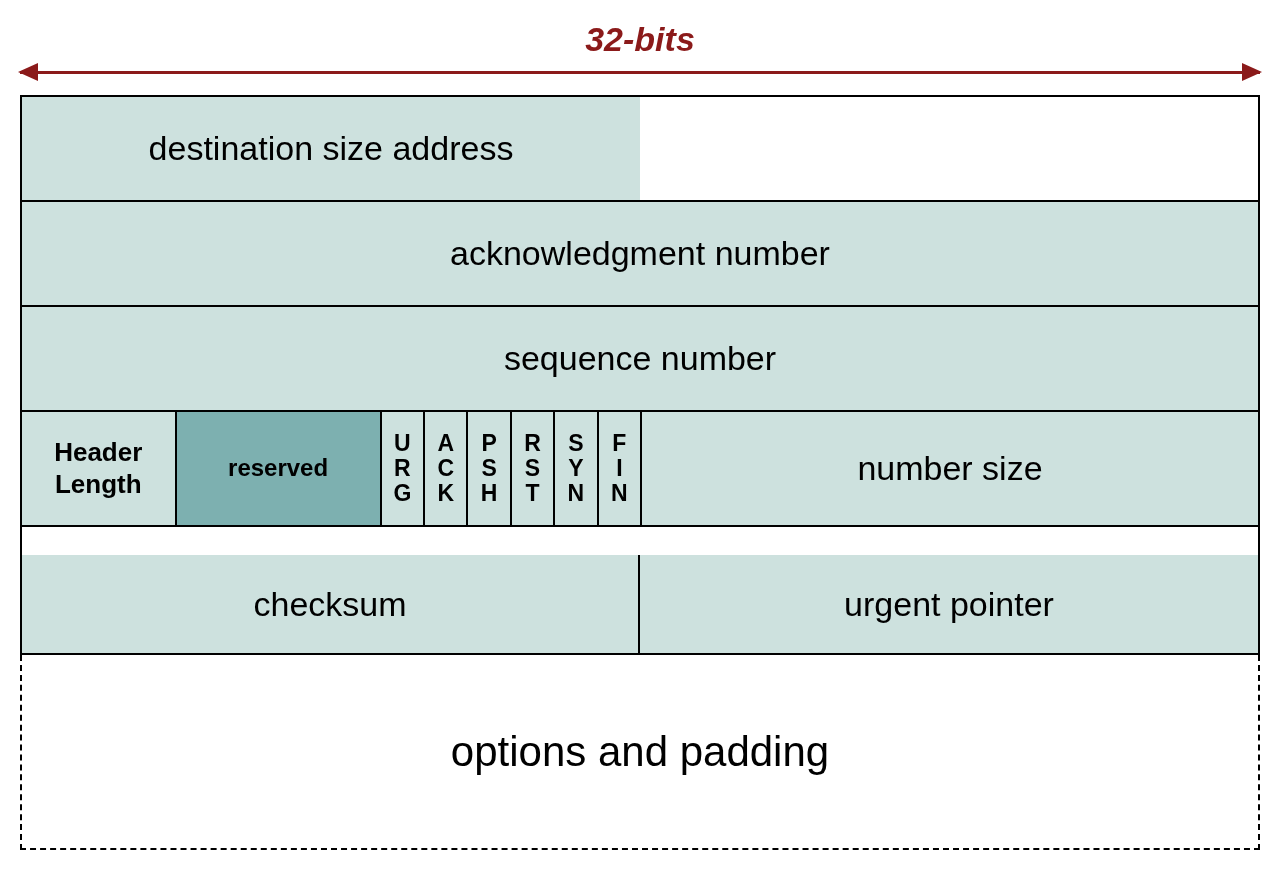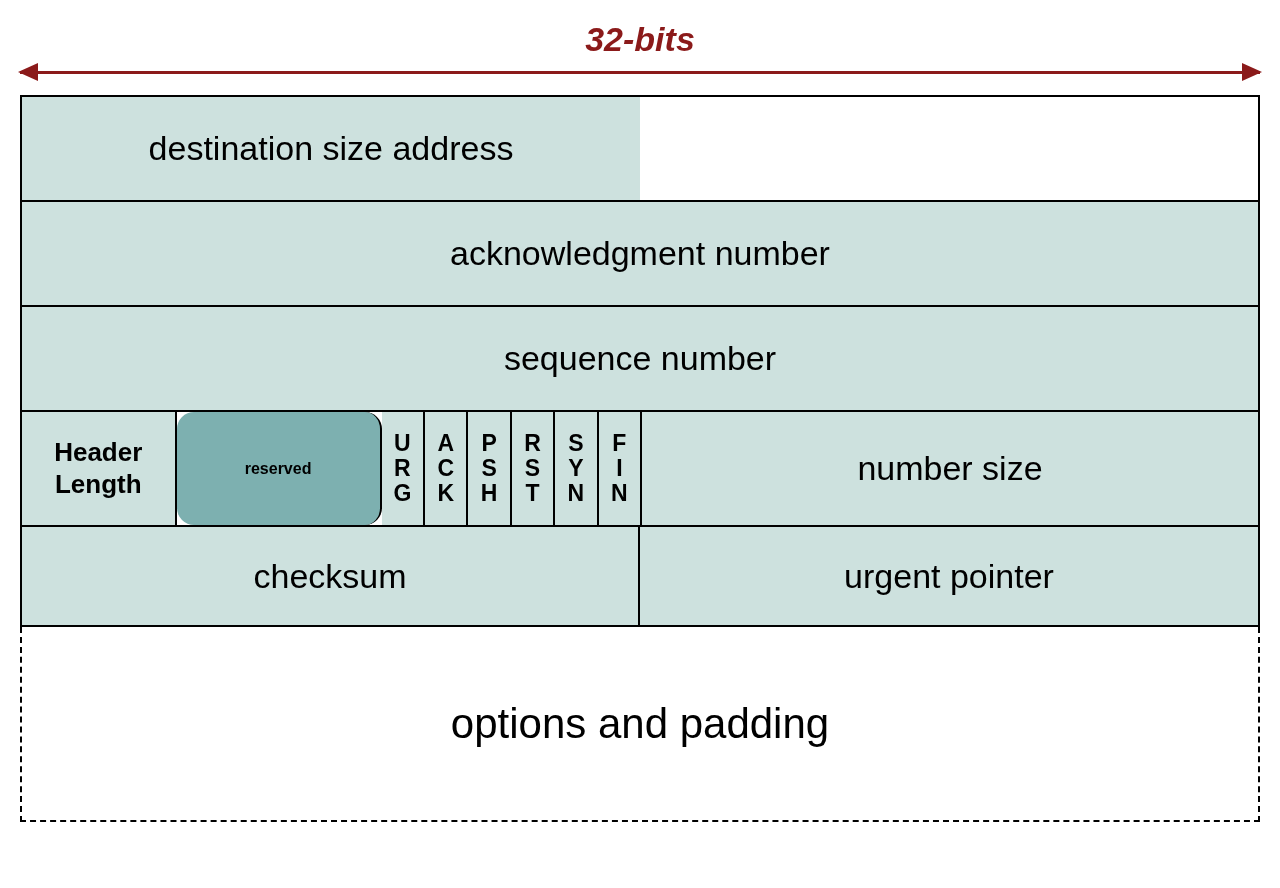--- a/index.html
+++ b/index.html
@@ -75,43 +75,42 @@
     .row4 { height: 115px; }
     .hdr-len {
       flex: 0 0 12.5%;
       font-weight: bold;
       font-size: 26px;
     }
     .reserved {
       flex: 0 0 16.6%;
       background: #7db0b0;
       font-weight: bold;
-      font-size: 16px;
-      border-radius: 17px;
+      font-size: 24px;
     }
     .flags-group {
       flex: 0 0 20.9%;
       display: flex;
     }
     .flag {
       flex: 1 1 0;
       background: #cde1de;
       border-right: 2px solid #000;
       display: flex;
       flex-direction: column;
       align-items: center;
       justify-content: center;
       font-weight: bold;
       font-size: 23px;
       line-height: 1.1;
     }
     .flag:last-child { border-right: none; }
     .winsize { flex: 0 0 50%; }
     .brd-l { border-left: 2px solid #000; }
-    .row5 { height: 100px; }
+    .row5 { height: 100px; margin-top: 28px; }
     .options-row {
       width: 100%;
       height: 195px;
       border: 2px dashed #000;
       border-top: none;
       display: flex;
       align-items: center;
       justify-content: center;
       font-size: 42px;
       background: #fff;

